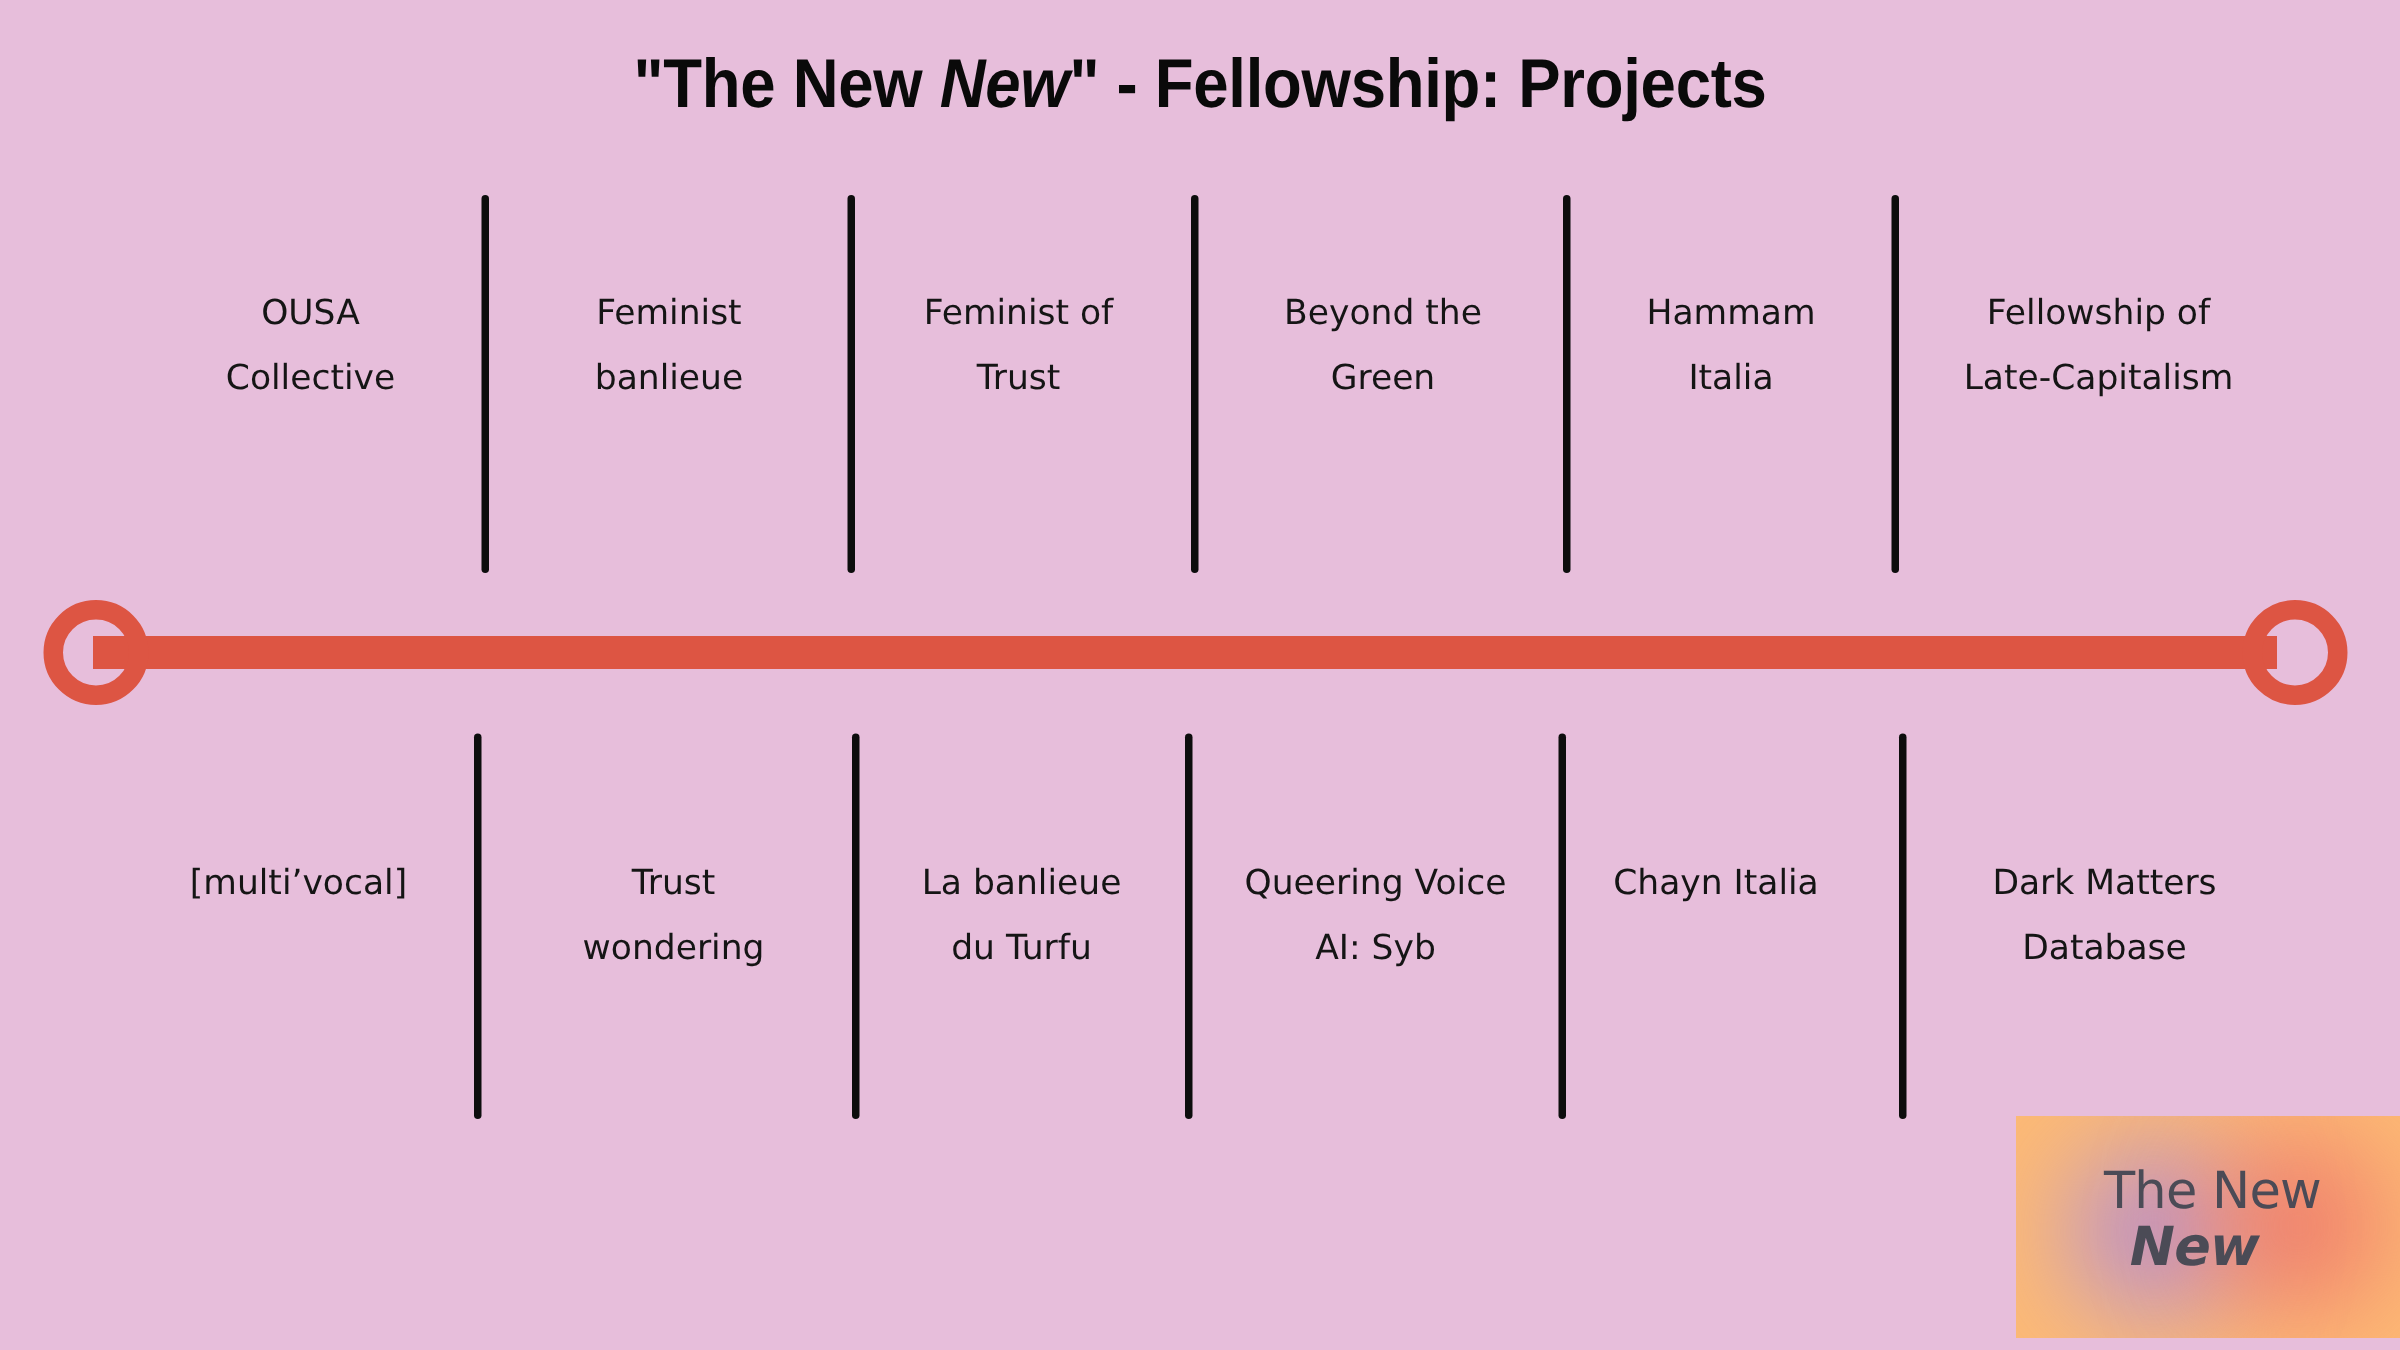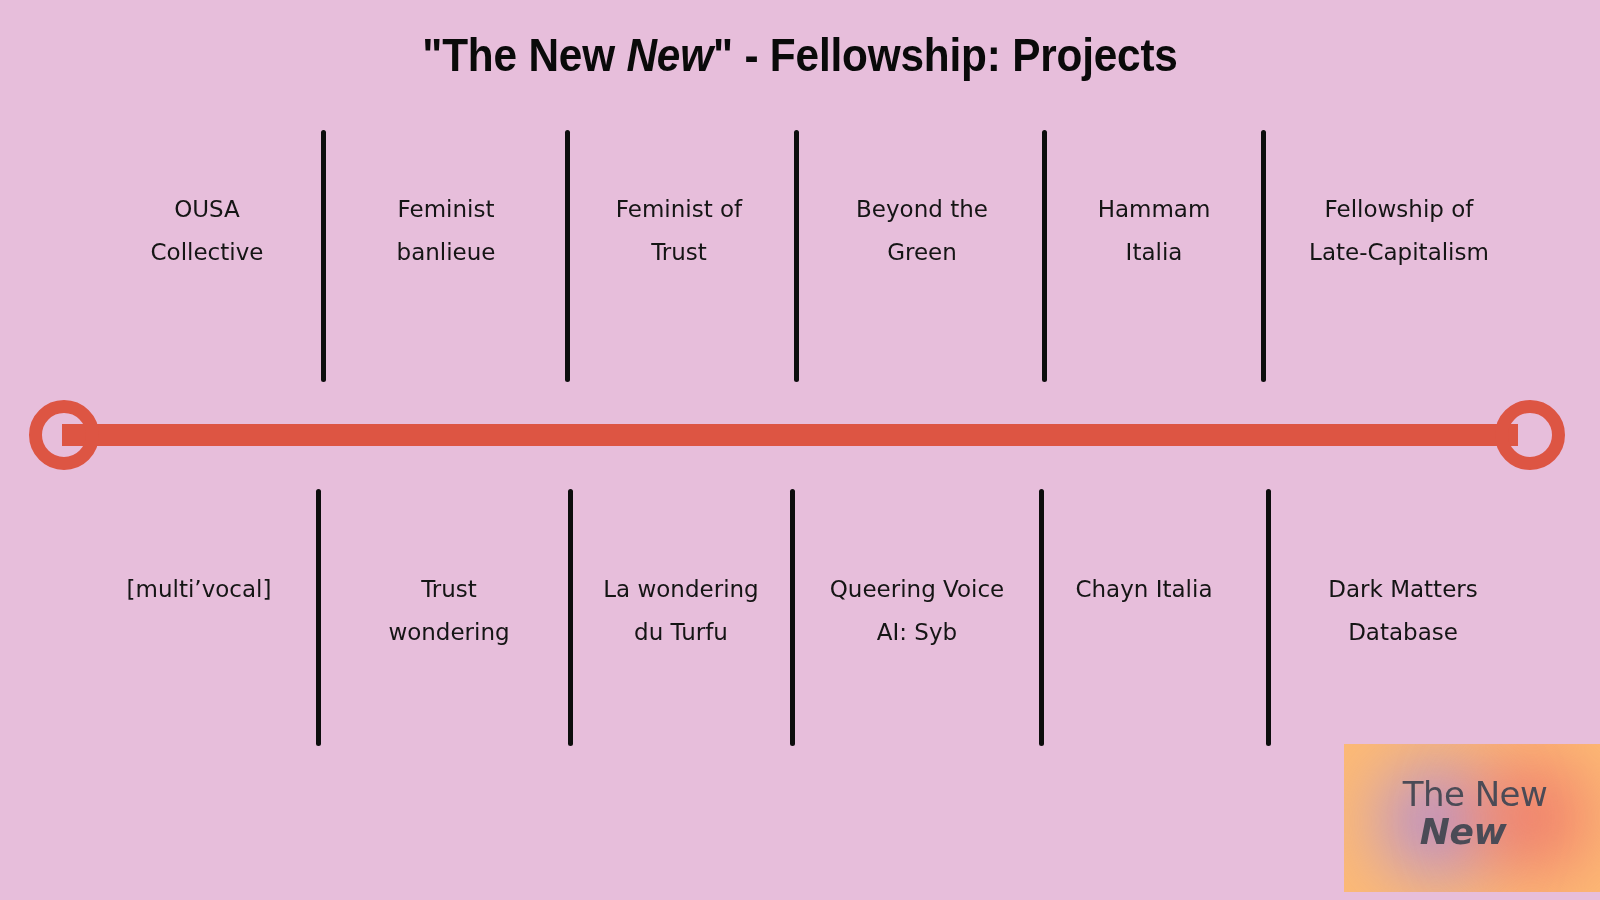--- a/index.html
+++ b/index.html
@@ -174,21 +174,21 @@
 
   <div class="tick tick-bottom" style="left:316px"></div>
   <div class="tick tick-bottom" style="left:568px"></div>
   <div class="tick tick-bottom" style="left:790px"></div>
   <div class="tick tick-bottom" style="left:1039px"></div>
   <div class="tick tick-bottom" style="left:1266px"></div>
 
   <div class="label label-bottom" style="left:80px;width:238px">[multi’vocal]</div>
   <div class="label label-bottom" style="left:330px;width:238px">Trust
 wondering</div>
-  <div class="label label-bottom" style="left:570px;width:222px">La wondering
+  <div class="label label-bottom" style="left:570px;width:222px">La banlieue
 du Turfu</div>
   <div class="label label-bottom" style="left:796px;width:242px">Queering Voice
 AI: Syb</div>
   <div class="label label-bottom" style="left:1044px;width:200px">Chayn Italia</div>
   <div class="label label-bottom" style="left:1272px;width:262px">Dark Matters
 Database</div>
 
   <div id="logo">
     <div class="blob" id="blob-purple"></div>
     <div class="blob" id="blob-red"></div>

